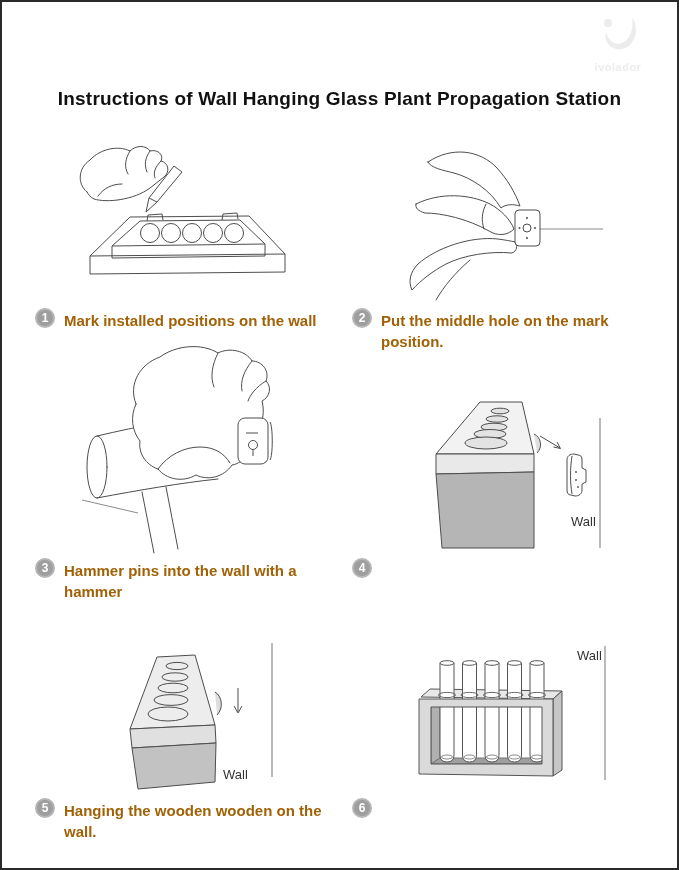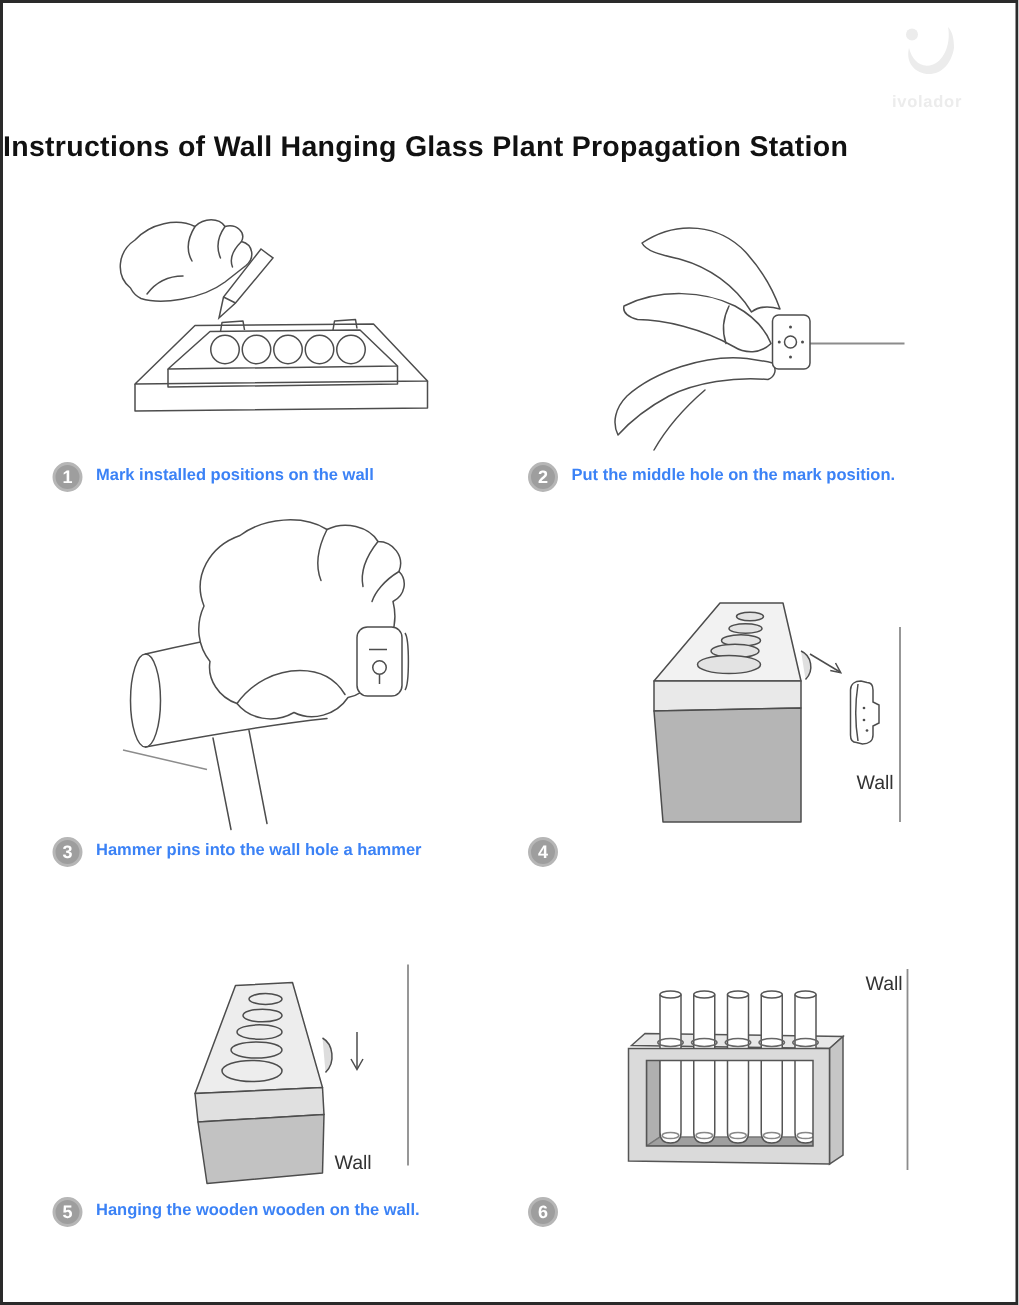--- a/index.html
+++ b/index.html
@@ -7,39 +7,40 @@
     position:relative;
     width:679px;height:870px;
     background:#fff;
     border:2px solid #2a2a2a;
     box-sizing:border-box;
     font-family:"Liberation Sans", sans-serif;
     overflow:hidden;
   }
   .title{
     position:absolute;left:0;right:0;top:86px;
+    text-align:center;
     font-size:19px;font-weight:bold;color:#111;
     letter-spacing:0.2px;
   }
   .watermark{
     position:absolute;top:14px;right:22px;width:74px;
     text-align:center;color:#ececec;
   }
   .watermark .wm-text{font-size:11px;font-weight:bold;letter-spacing:0.5px;margin-top:1px;}
   .caption{
     position:absolute;display:flex;gap:9px;align-items:flex-start;
   }
   .stepnum{
     flex:0 0 auto;width:20px;height:20px;border-radius:50%;
     background:#9e9e9e;border:2px solid #b6b6b6;box-sizing:border-box;
     color:#fff;font-size:12px;font-weight:bold;
     display:flex;align-items:center;justify-content:center;line-height:1;
   }
   .captext{
-    font-size:11px;font-weight:bold;color:#3b82f6;line-height:1.42;
+    font-size:15px;font-weight:bold;color:#a16207;line-height:1.42;
     padding-top:2px;
   }
   .illo{position:absolute;}
   svg text{font-family:"Liberation Sans", sans-serif;}
 </style>
 </head>
 <body>
 
 <div class="sheet">
 
@@ -218,21 +219,21 @@
   <div class="caption" style="left:33px;top:306px;width:300px">
     <span class="stepnum">1</span>
     <span class="captext">Mark installed positions on the wall</span>
   </div>
   <div class="caption" style="left:350px;top:306px;width:300px">
     <span class="stepnum">2</span>
     <span class="captext">Put the middle hole on the mark position.</span>
   </div>
   <div class="caption" style="left:33px;top:556px;width:300px">
     <span class="stepnum">3</span>
-    <span class="captext">Hammer pins into the wall hole a hammer</span>
+    <span class="captext">Hammer pins into the wall with a hammer</span>
   </div>
   <div class="caption" style="left:350px;top:556px;width:268px">
     <span class="stepnum">4</span>
   </div>
   <div class="caption" style="left:33px;top:796px;width:300px">
     <span class="stepnum">5</span>
     <span class="captext">Hanging the wooden wooden on the wall.</span>
   </div>
   <div class="caption" style="left:350px;top:796px;width:300px">
     <span class="stepnum">6</span>

